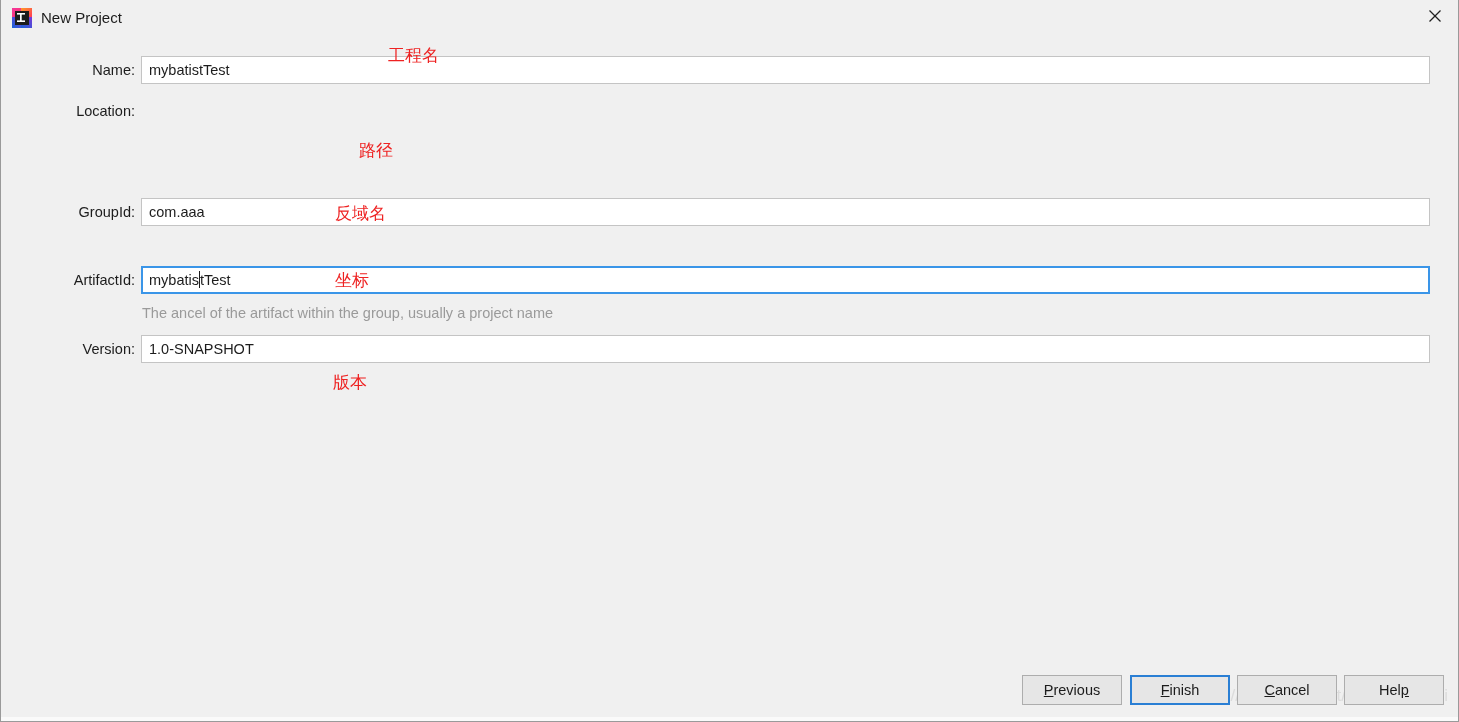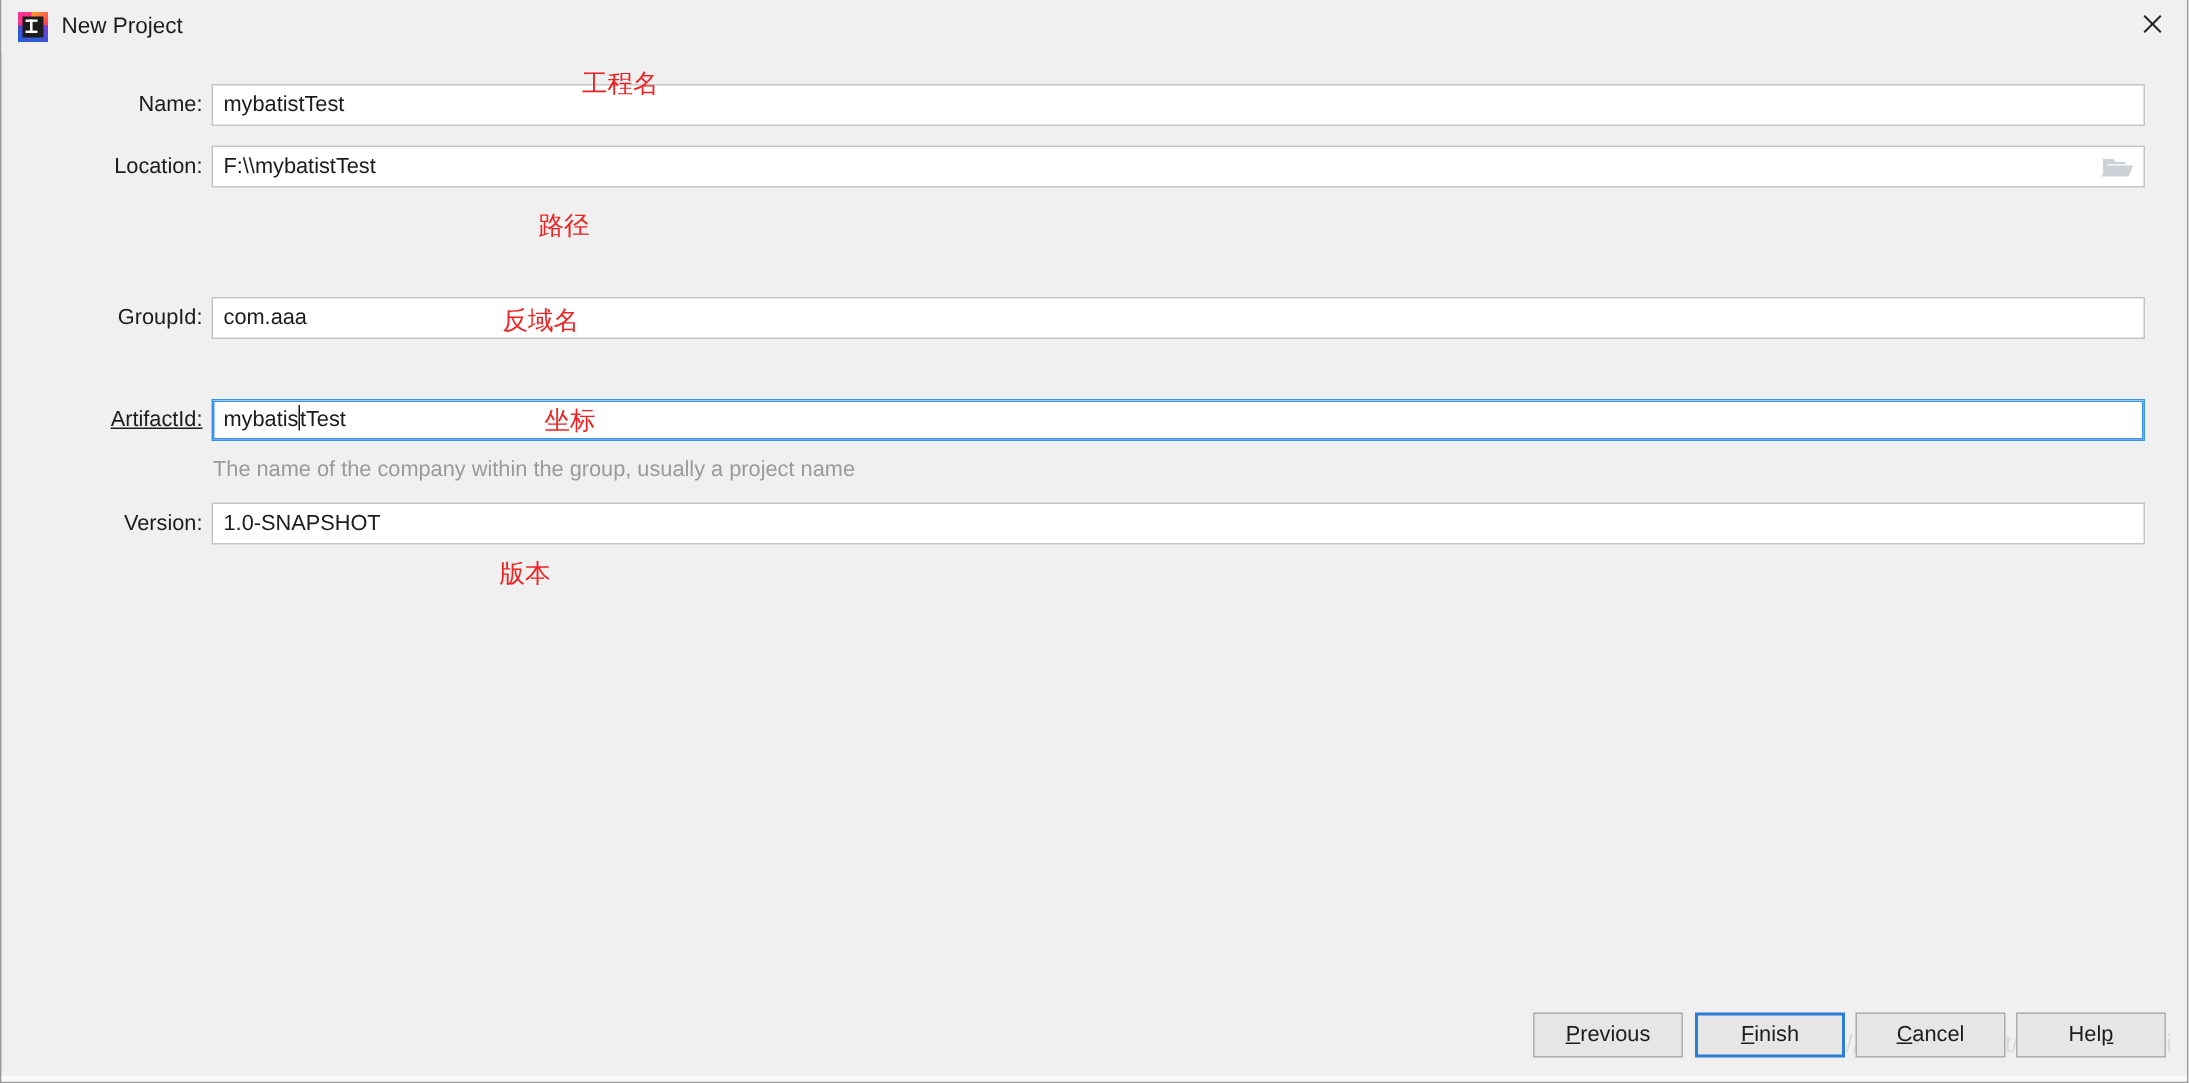--- a/index.html
+++ b/index.html
@@ -249,51 +249,42 @@
       </svg>
     </div>
   </div>
 
   <div class="lbl" style="left:14px; top:56px; width:120px;">Name:</div>
   <div class="field" style="left:140px; top:56px; width:1289px;">
     <span class="val">mybatistTest</span>
   </div>
 
   <div class="lbl" style="left:14px; top:97px; width:120px;">Location:</div>
-  <div class="field" style="left:140px; top:97px; width:1289px;">
-    <span class="val">F:\\mybatistTest</span>
-    <div id="folder-btn">
-      <svg width="26" height="18" viewBox="0 0 26 18">
-        <path d="M3 4 h7 l1.6 2 h6.4 v1.5 h-12 l-3 7 v-10.5 z" fill="#ccd3d8"></path>
-        <path d="M5.2 8.4 h18 l-3.2 7.3 h-18 z" fill="#ccd3d8"></path>
-      </svg>
-    </div>
-  </div>
 
 
   <div class="lbl" style="left:14px; top:198px; width:120px;">GroupId:</div>
   <div class="field" style="left:140px; top:198px; width:1289px;">
     <span class="val">com.aaa</span>
   </div>
 
-  <div class="lbl" style="left:14px; top:266px; width:120px;text-decoration:underline;">ArtifactId:</div>
+  <div class="lbl" style="left:14px; top:266px; width:120px;">ArtifactId:</div>
   <div class="field focused" style="left:140px; top:266px; width:1289px;">
     <span class="val"><span>mybatis</span><span class="caret"></span><span>tTest</span></span>
   </div>
-  <div class="hint" style="left:141px; top:304px;">The name of the company within the group, usually a project name</div>
+  <div class="hint" style="left:141px; top:304px;">The ancel of the artifact within the group, usually a project name</div>
 
   <div class="lbl" style="left:14px; top:335px; width:120px;">Version:</div>
   <div class="field" style="left:140px; top:335px; width:1289px;">
     <span class="val">1.0-SNAPSHOT</span>
   </div>
 
   <div class="anno" style="left:356px; top:44px;margin-left:31px;">工程名</div>
   <div class="anno" style="left:358px; top:139px;">路径</div>
   <div class="anno" style="left:334px; top:202px;">反域名</div>
-  <div class="anno" style="left:334px; top:269px;margin-left:28px;">坐标</div>
+  <div class="anno" style="left:334px; top:269px;">坐标</div>
   <div class="anno" style="left:332px; top:371px;">版本</div>
 
   <div id="watermark">https://blog.csdn.net/nnnnnnnnnnii</div>
 
   <div id="buttonbar">
     <div class="btn" style="left:1021px; width:100px;">
       <span><span class="mn">P</span>revious</span>
     </div>
     <div class="btn default" style="left:1129px; width:100px;">
       <span><span class="mn">F</span>inish</span>

